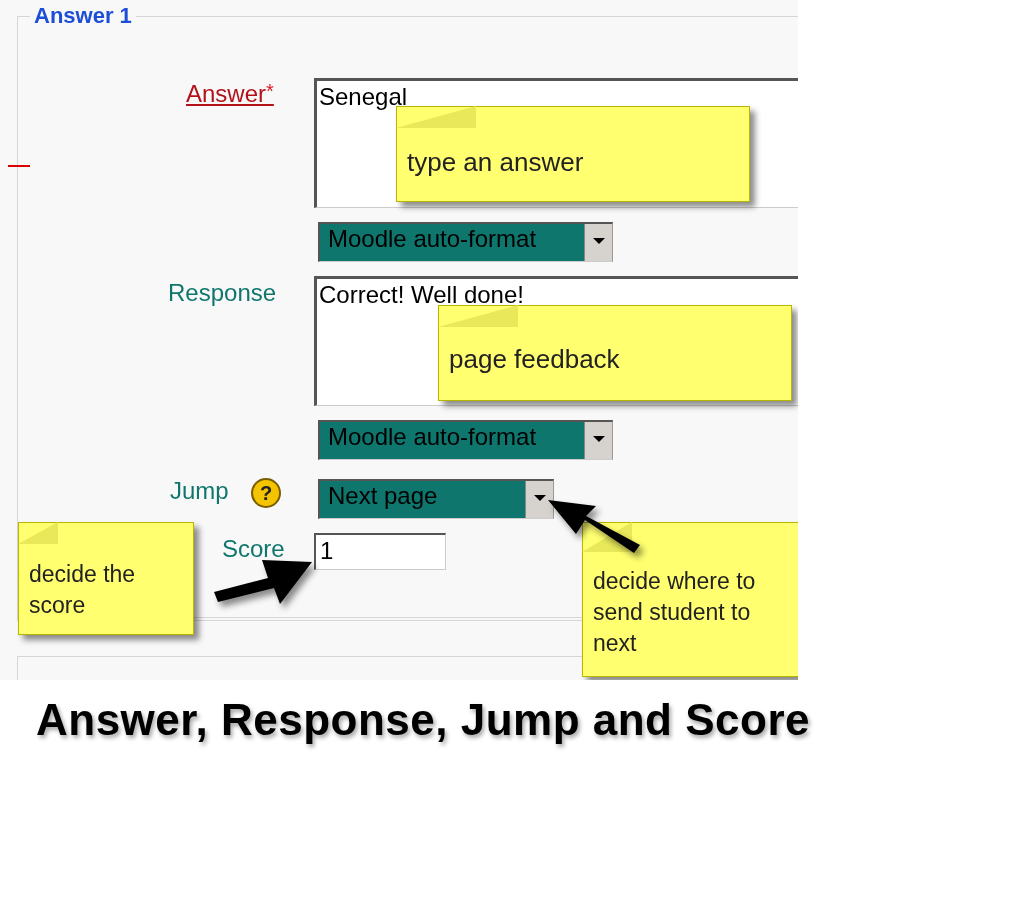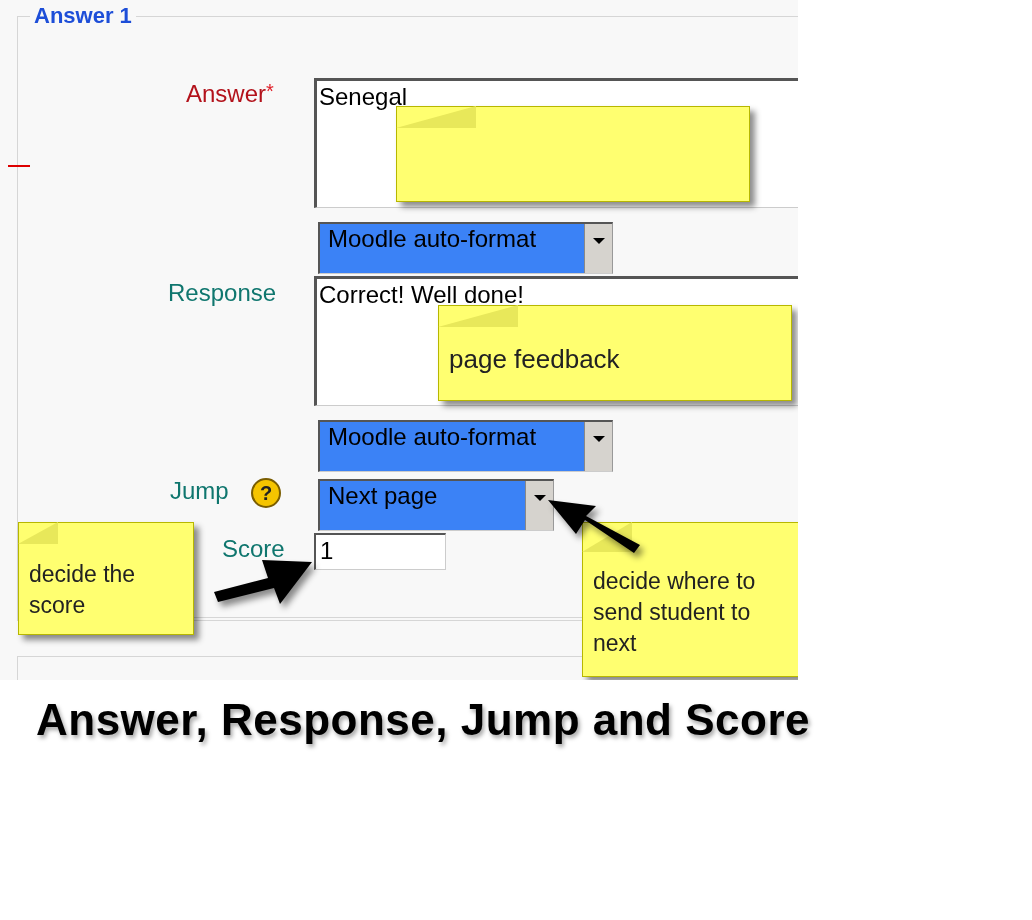--- a/index.html
+++ b/index.html
@@ -6,60 +6,61 @@
   body { width:1032px; height:920px; position:relative; overflow:hidden; font-family:"Liberation Sans", sans-serif; }
   .screen { position:absolute; left:0; top:0; width:798px; height:680px; background:#f8f8f8; overflow:hidden; }
   .fieldset { position:absolute; left:17px; top:16px; width:800px; height:603px; border:1px solid #d6d6d6; border-right:none; }
   .fieldset2 { position:absolute; left:17px; top:656px; width:800px; height:40px; border-top:1px solid #d6d6d6; border-left:1px solid #d6d6d6; }
   .legend { position:absolute; left:30px; top:3px; padding:0 4px; background:#f8f8f8; font-weight:bold; font-size:22px; color:#1d4ed8; }
   .red-tick { position:absolute; left:8px; top:165px; width:22px; height:2px; background:#d00; }
   .label { position:absolute; font-size:24px; color:#0f766e; text-align:right; }
   .label.req { color:#b3121b; }
   .req-star { color:#e0202a; font-size:20px; vertical-align:top; }
   .textarea { position:absolute; background:#fff; border-top:3px solid #555; border-left:3px solid #555; border-bottom:1px solid #ccc; box-sizing:border-box; font-size:24px; color:#000; padding:2px 0 0 2px; }
-  .select { position:absolute; height:52px; background:#3b82f6; border:2px solid #555; border-right:1px solid #999; border-bottom:1px solid #ccc; box-sizing:border-box; font-size:24px; color:#000; padding:1px 0 15px 8px; }
+  .select { position:absolute; height:40px; background:#0f766e; border:2px solid #555; border-right:1px solid #999; border-bottom:1px solid #ccc; box-sizing:border-box; font-size:24px; color:#000; padding:1px 0 15px 8px; }
   .select .btn { position:absolute; right:0; top:0; width:28px; height:100%; background:#d6d3ce; border-left:1px solid #888; box-sizing:border-box; }
   .select .btn:after { content:""; position:absolute; left:8px; top:14px; border-left:6px solid transparent; border-right:6px solid transparent; border-top:6px solid #000; }
   .input { position:absolute; background:#fff; border-top:2px solid #555; border-left:2px solid #555; border-right:1px solid #ccc; border-bottom:1px solid #ccc; box-sizing:border-box; font-size:24px; padding:2px 0 0 4px; }
   .help { position:absolute; width:30px; height:30px; border-radius:50%; background:#f5c400; border:2px solid #7a5d00; box-sizing:border-box; font-weight:bold; font-size:20px; color:#222; text-align:center; line-height:26px; }
   .hline { position:absolute; height:1px; background:#d6d6d6; }
   .note { position:absolute; background:#ffff70; border:1px solid #b7b700; box-shadow:5px 5px 6px rgba(0,0,0,0.45); color:#222; font-size:26px; box-sizing:border-box; }
   .note .fold { position:absolute; top:-1px; left:-1px; width:0; height:0; border-bottom:22px solid #e8e85a; border-left:80px solid transparent; }
   .note-small { font-size:23px; line-height:31px; }
   .caption { position:absolute; left:36px; top:695px; font-weight:bold; font-size:44px; color:#000; letter-spacing:0.5px; text-shadow:2px 3px 4px rgba(0,0,0,0.35), 0 0 2px #fff; }
   svg.arrow { position:absolute; overflow:visible; }
 </style>
 </head>
 <body>
 
 <div class="screen">
   <div class="fieldset"></div>
   <div class="legend">Answer 1</div>
   <div class="red-tick"></div>
 
-  <div class="label req" style="left:186px; top:80px;"><span>Answer</span><span class="req-star">*</span></div>
+  <div class="label req" style="left:186px; top:80px;text-decoration:underline;"><span>Answer</span><span class="req-star">*</span></div>
   <div class="textarea" style="left:314px; top:78px; width:490px; height:130px;">Senegal</div>
   <div class="select" style="left:318px; top:222px; width:295px;"><span>Moodle auto-format</span><span class="btn"></span></div>
 
   <div class="label" style="left:168px; top:279px;">Response</div>
   <div class="textarea" style="left:314px; top:276px; width:490px; height:130px;">Correct! Well done!</div>
   <div class="select" style="left:318px; top:420px; width:295px;"><span>Moodle auto-format</span><span class="btn"></span></div>
 
   <div class="label" style="left:170px; top:477px;">Jump</div>
   <div class="help" style="left:251px; top:478px;">?</div>
   <div class="select" style="left:318px; top:479px; width:236px;"><span>Next page</span><span class="btn"></span></div>
 
   <div class="label" style="left:222px; top:535px;">Score</div>
   <div class="input" style="left:314px; top:533px; width:132px; height:37px;">1</div>
 
   <div class="hline" style="left:180px; top:617px; width:620px;"></div>
   <div class="fieldset2"></div>
 
   <div class="note" style="left:396px; top:106px; width:354px; height:96px;">
     <div class="fold"></div>
+    <div style="position:absolute; left:10px; top:40px;">type an answer</div>
   </div>
   <div class="note" style="left:438px; top:305px; width:354px; height:96px;">
     <div class="fold"></div>
     <div style="position:absolute; left:10px; top:38px;">page feedback</div>
   </div>
   <div class="note note-small" style="left:582px; top:522px; width:230px; height:155px;">
     <div class="fold" style="border-left-width:50px; border-bottom-width:30px;"></div>
     <div style="position:absolute; left:10px; top:43px;">
       <div>decide where to</div>
       <div>send student to</div>

